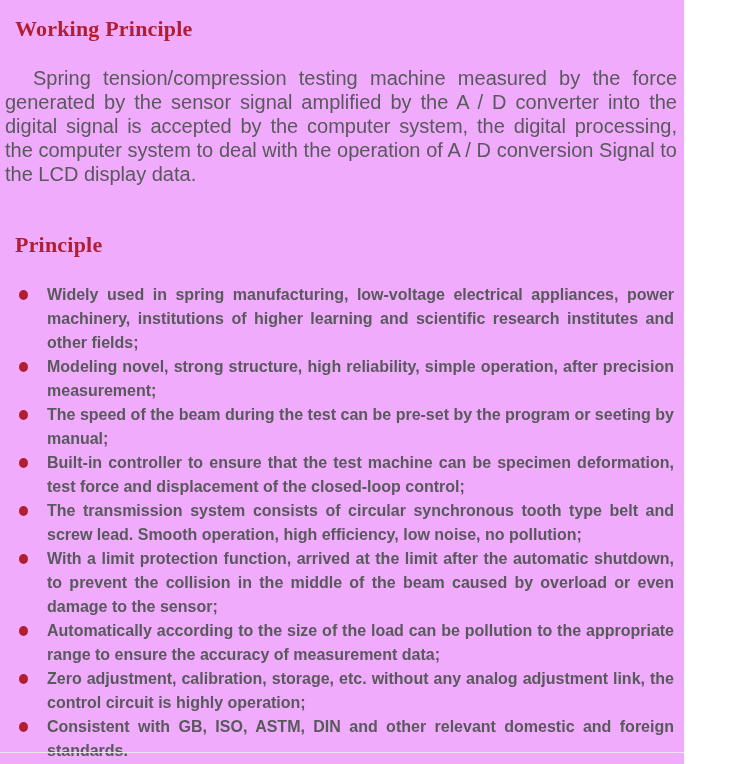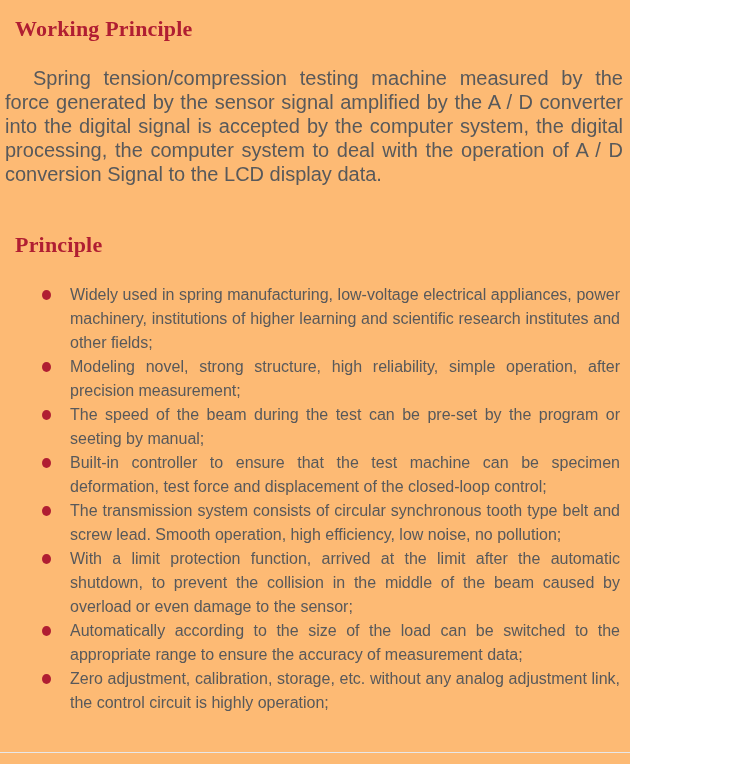--- a/index.html
+++ b/index.html
@@ -5,23 +5,23 @@
   :root {
     --heading-color: #b01e32;
     --bullet-color: #b01e32;
     --text-color: #58595b;
     --divider-color: #e8e8e8;
   }
   * { box-sizing: border-box; }
   html, body { margin: 0; padding: 0; background: #ffffff; }
   .page {
     position: relative;
-    width: 630px;
+    width: 684px;
     height: 764px;
-    background: #fdba74;
+    background: #f0abfc;
     overflow: hidden;
     font-family: "Liberation Sans", sans-serif;
   }
   .section-heading {
     font-family: "Liberation Serif", serif;
     font-weight: bold;
     font-size: 22px;
     line-height: 30px;
     color: var(--heading-color);
     margin: 0;
@@ -33,21 +33,22 @@
     margin: 22px 7px 12px 5px;
     font-size: 20px;
     line-height: 24px;
     color: var(--text-color);
     text-align: justify;
     text-indent: 28px;
   }
   .features-list {
     list-style: none;
     margin: 23px 0 0 0;
-    padding: 0 10px 0 70px;
+    padding: 0 10px 0 47px;
+    font-weight: bold;
   }
   .feature-item { position: relative; }
   .feature-item-text {
     display: block;
     font-size: 16px;
     line-height: 24px;
     color: var(--text-color);
     text-align: justify;
   }
   .bullet-dot {
@@ -107,27 +108,31 @@
   </li>
 
   <li class="feature-item">
     <span class="bullet-dot"></span>
     <span class="feature-item-text">With a limit protection function, arrived at the limit after the automatic shutdown, to prevent the collision in the middle of the beam caused by overload or even damage to the sensor;</span>
   </li>
 
 
   <li class="feature-item">
     <span class="bullet-dot"></span>
-    <span class="feature-item-text">Automatically according to the size of the load can be switched to the appropriate range to ensure the accuracy of measurement data;</span>
+    <span class="feature-item-text">Automatically according to the size of the load can be pollution to the appropriate range to ensure the accuracy of measurement data;</span>
   </li>
 
   <li class="feature-item">
     <span class="bullet-dot"></span>
     <span class="feature-item-text">Zero adjustment, calibration, storage, etc. without any analog adjustment link, the control circuit is highly operation;</span>
   </li>
 
 
 
+  <li class="feature-item">
+    <span class="bullet-dot"></span>
+    <span class="feature-item-text">Consistent with GB, ISO, ASTM, DIN and other relevant domestic and foreign standards.</span>
+  </li>
 </ul>
   </section>
 
   <div class="bottom-divider"></div>
 </div>
 
 </body></html>

